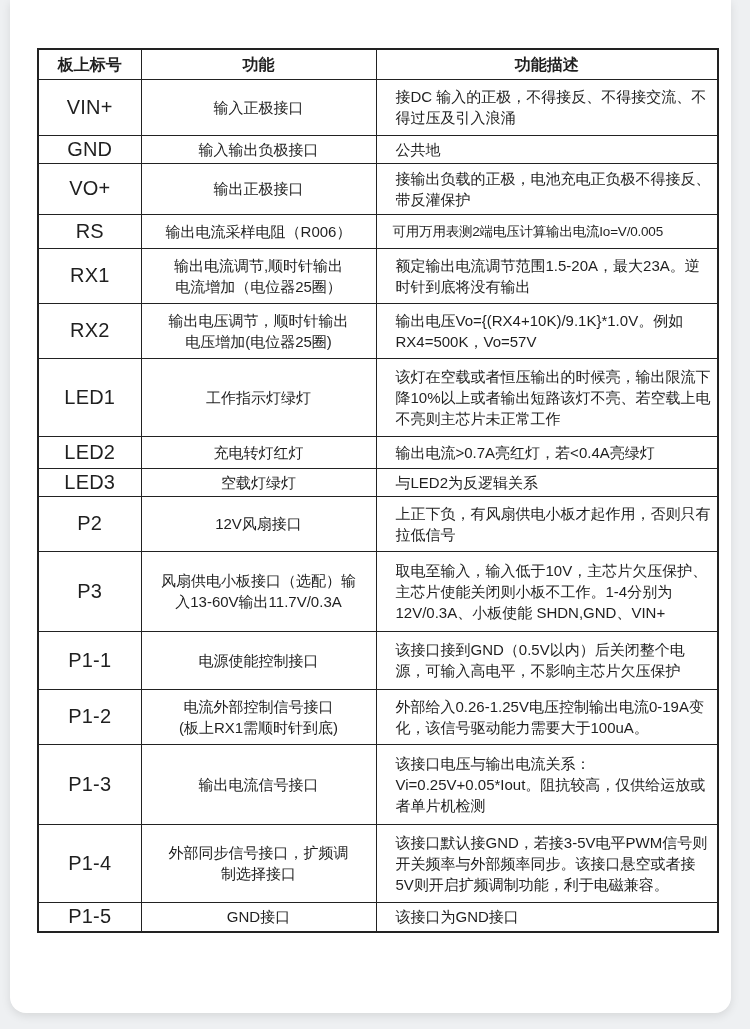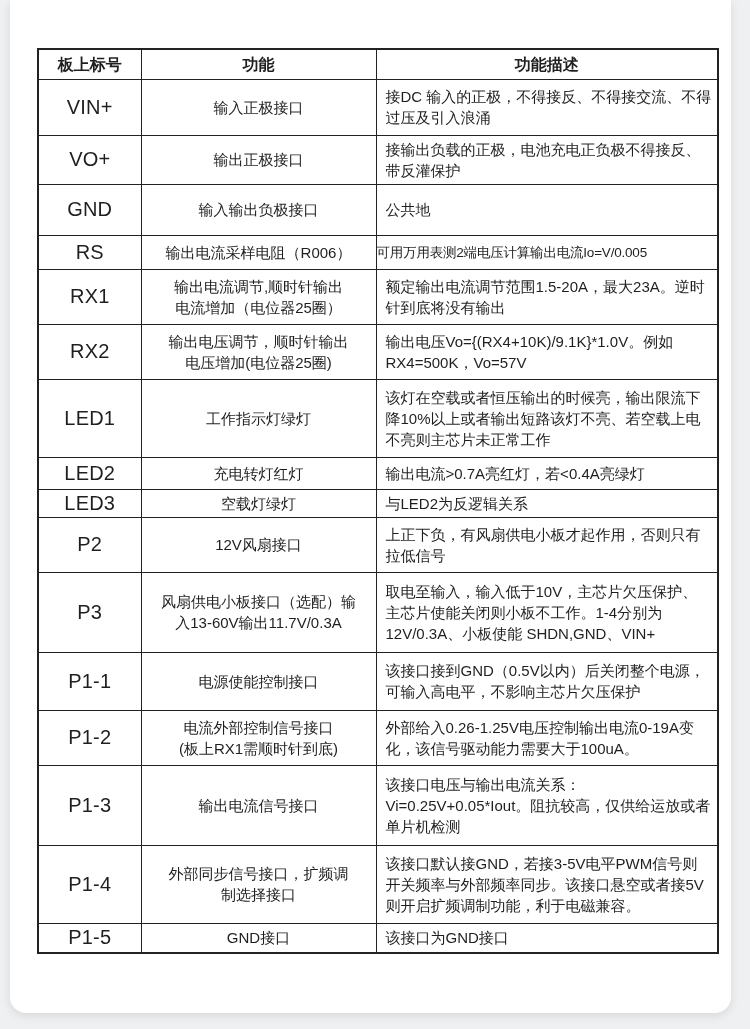--- a/index.html
+++ b/index.html
@@ -56,21 +56,21 @@
     letter-spacing: 0.2px;
   }
   
   tbody td:nth-child(2) {
     text-align: center;
     white-space: pre-line;
   }
   
   tbody td:nth-child(3) {
     text-align: left;
-    padding-left: 9px;
+    padding-left: 19px;
     padding-right: 5px;
   }
   
   tbody tr:nth-child(1)  { height: 56px; }
   tbody tr:nth-child(2)  { height: 28px; }
   tbody tr:nth-child(3)  { height: 51px; }
   tbody tr:nth-child(4)  { height: 34px; }
   tbody tr:nth-child(5)  { height: 55px; }
   tbody tr:nth-child(6)  { height: 55px; margin-top: 41px; }
   tbody tr:nth-child(7)  { height: 78px; }
@@ -81,21 +81,21 @@
   tbody tr:nth-child(12) { height: 58px; }
   tbody tr:nth-child(13) { height: 55px; }
   tbody tr:nth-child(14) { height: 80px; }
   tbody tr:nth-child(15) { height: 78px; }
   tbody tr:nth-child(16) { height: 30px; }
   
   tbody tr:nth-child(4) td:nth-child(3) {
     font-size: 13.5px;
     white-space: nowrap;
     letter-spacing: -0.2px;
-    padding-left: 0;
+    padding-left: 16px;
   }
 </style>
 </head>
 <body>
 
 <div class="page">
   <div class="card">
     <table class="pin-table">
       <colgroup>
         <col class="c-label">
@@ -109,28 +109,28 @@
           <th>功能描述</th>
         </tr>
       </thead>
       <tbody>
           <tr>
             <td>VIN+</td>
             <td>输入正极接口</td>
             <td>接DC 输入的正极，不得接反、不得接交流、不得过压及引入浪涌</td>
           </tr>
           <tr>
+            <td>GND</td>
+            <td>输入输出负极接口</td>
+            <td>公共地</td>
+          </tr>
+          <tr>
             <td>VO+</td>
             <td>输出正极接口</td>
             <td>接输出负载的正极，电池充电正负极不得接反、带反灌保护</td>
-          </tr>
-          <tr>
-            <td>GND</td>
-            <td>输入输出负极接口</td>
-            <td>公共地</td>
           </tr>
           <tr>
             <td>RS</td>
             <td>输出电流采样电阻（R006）</td>
             <td>可用万用表测2端电压计算输出电流Io=V/0.005</td>
           </tr>
           <tr>
             <td>RX1</td>
             <td>输出电流调节,顺时针输出
 电流增加（电位器25圈）</td>

